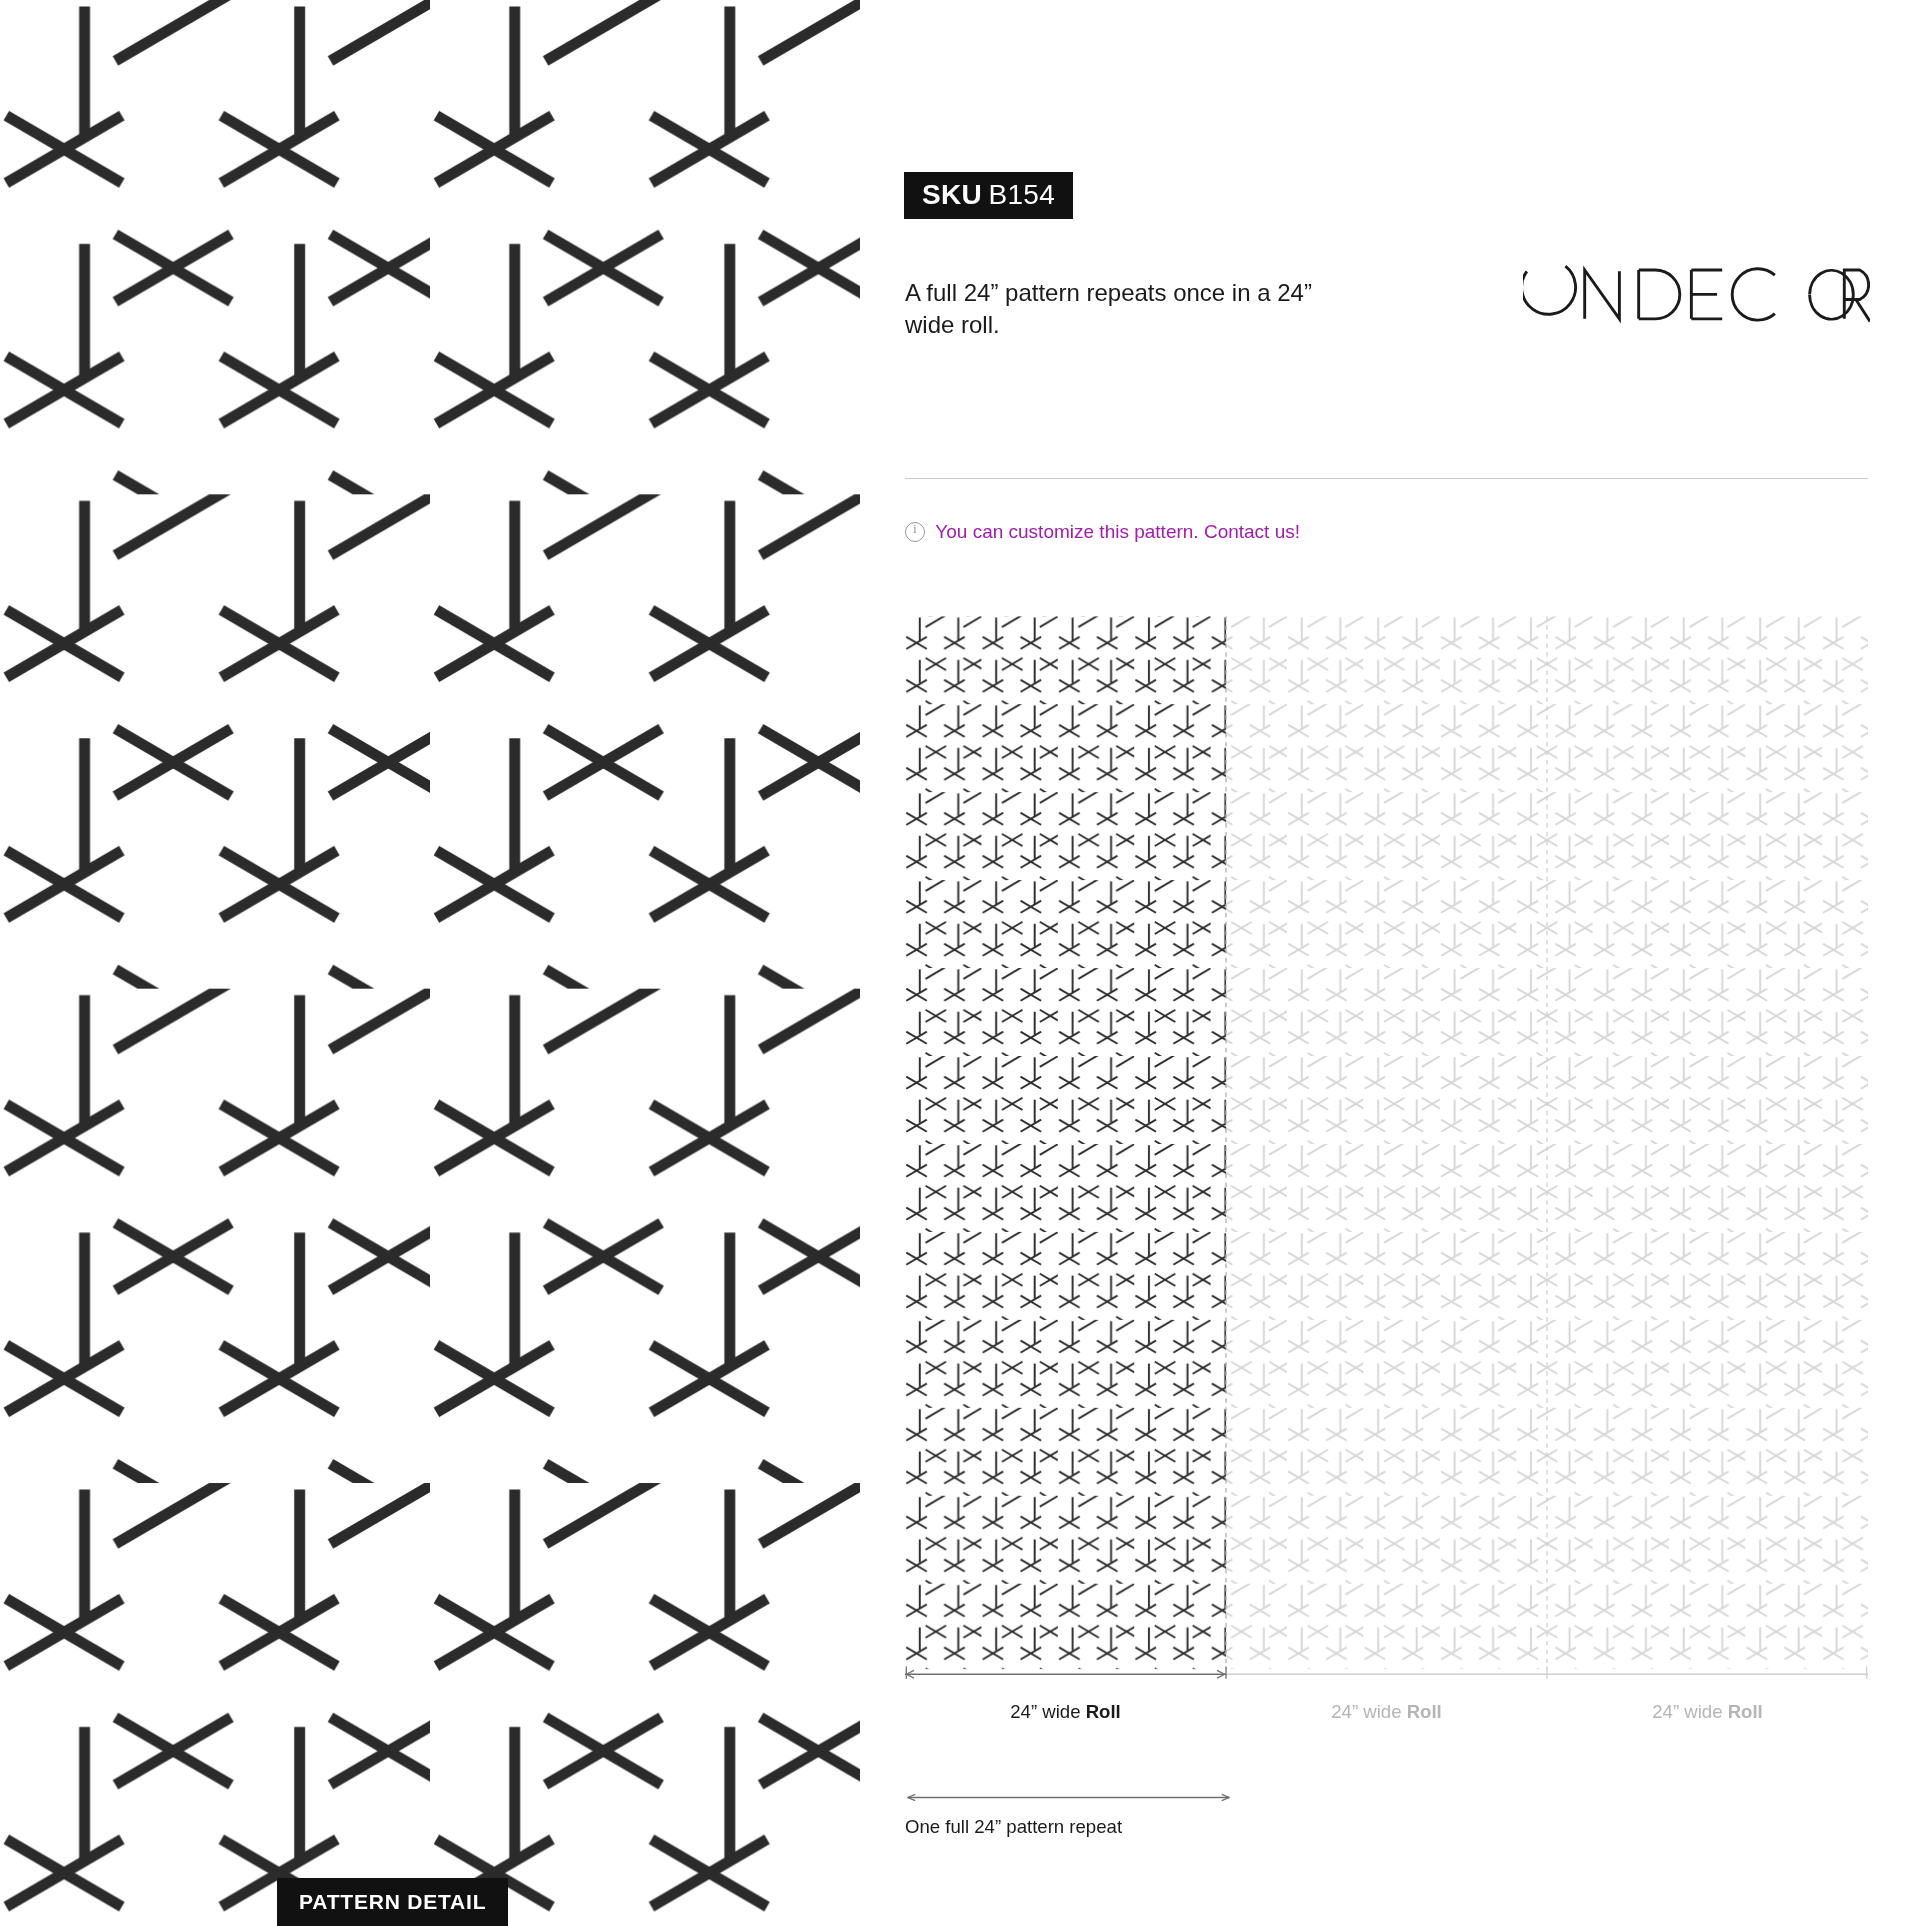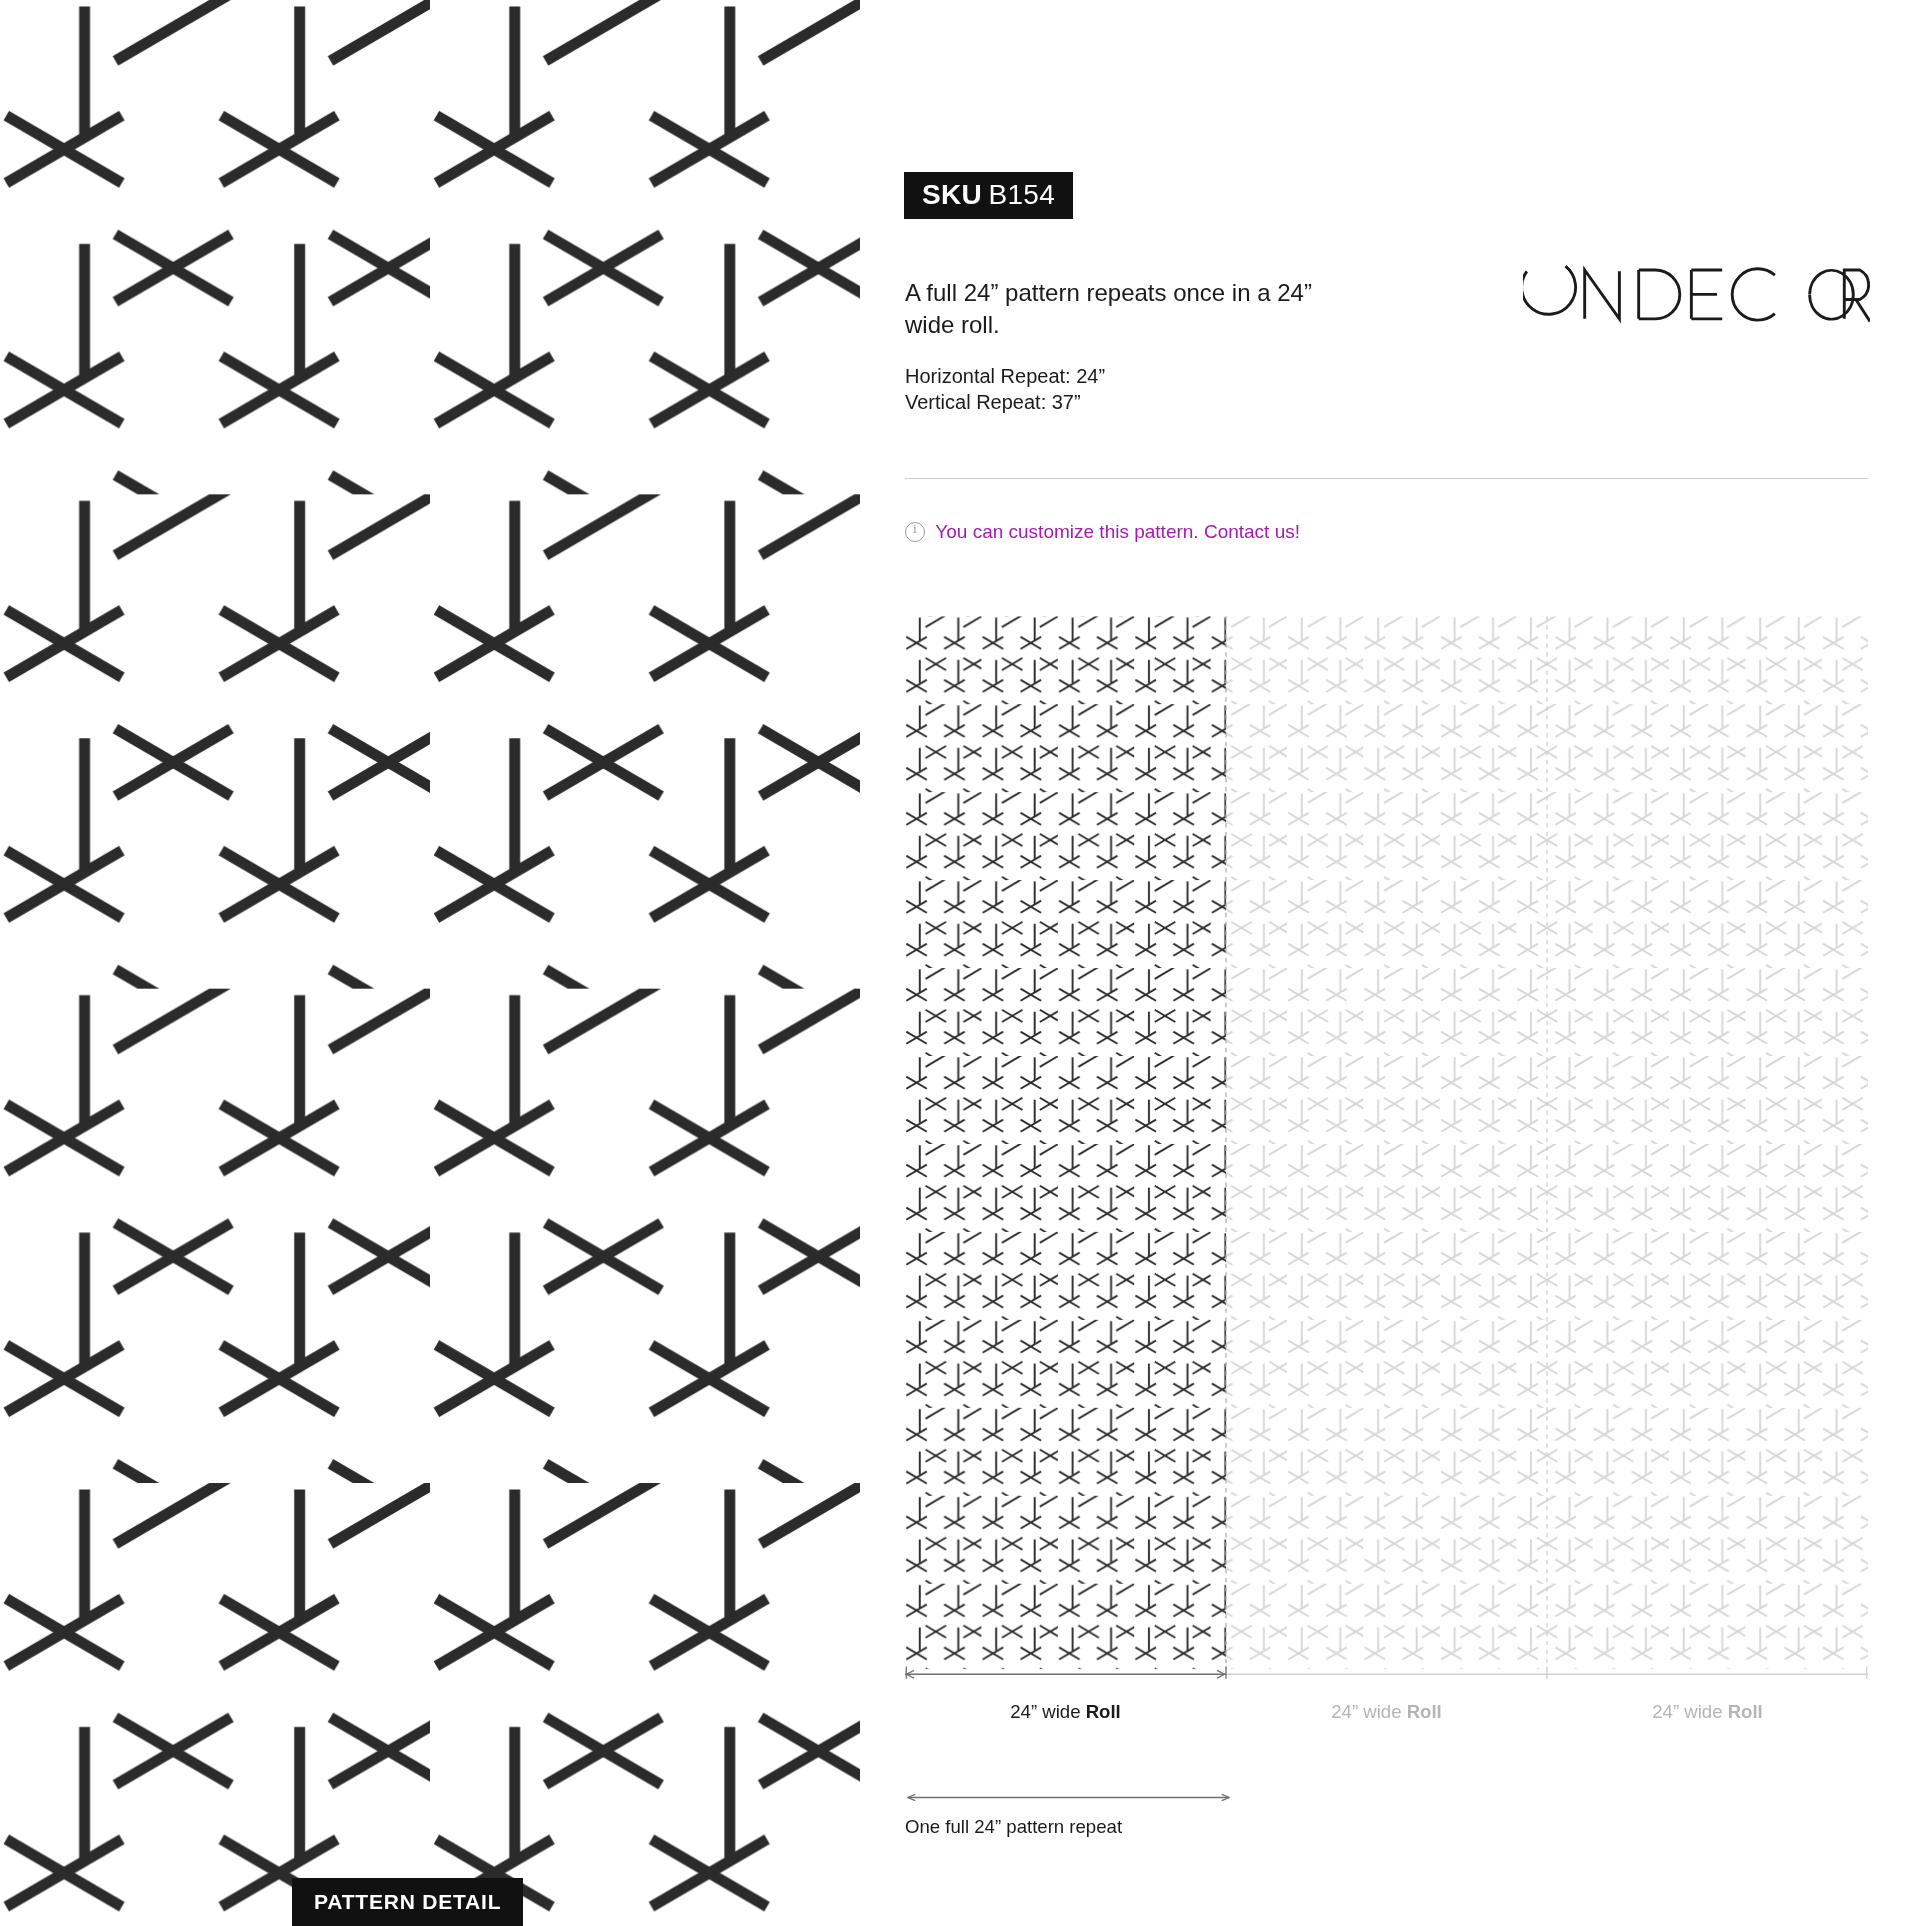--- a/index.html
+++ b/index.html
@@ -37,21 +37,20 @@
     position: absolute;
     left: 277px;
     bottom: 0px;
     background: #111111;
     color: #ffffff;
     font-size: 21px;
     font-weight: bold;
     letter-spacing: 0.8px;
     padding: 13px 22px 14px 22px;
     line-height: 1;
-    margin-left: 15px;
   }
 
   
   #right-panel {
     position: absolute;
     left: 860px;
     top: 0;
     width: 1066px;
     height: 1926px;
     background: #ffffff;
@@ -225,24 +224,20 @@
 </div>
 
 <div id="right-panel">
 
   <div id="sku-badge">
     <span class="sku-label">SKU</span><span class="sku-value">B154</span>
   </div>
 
   <div id="desc-block">A full 24” pattern repeats once in a 24” wide roll.</div>
 
-  <div id="repeat-block">
-    <div>Horizontal Repeat: 24”</div>
-    <div>Vertical Repeat: 37”</div>
-  </div>
 
   <svg id="brand-logo" viewBox="0 0 540 110" aria-hidden="true">
     <g fill="none" stroke="#1b1b1b" stroke-width="4.5" stroke-linecap="butt">
 
       <path d="M6 22 A42 42 0 1 0 66 14"></path>
 
       <path d="M96 96 L96 20 L150 96 L150 22"></path>
 
       <path d="M180 20 L180 96 M180 20 L206 20 A38 38 0 0 1 206 96 L180 96"></path>
 

